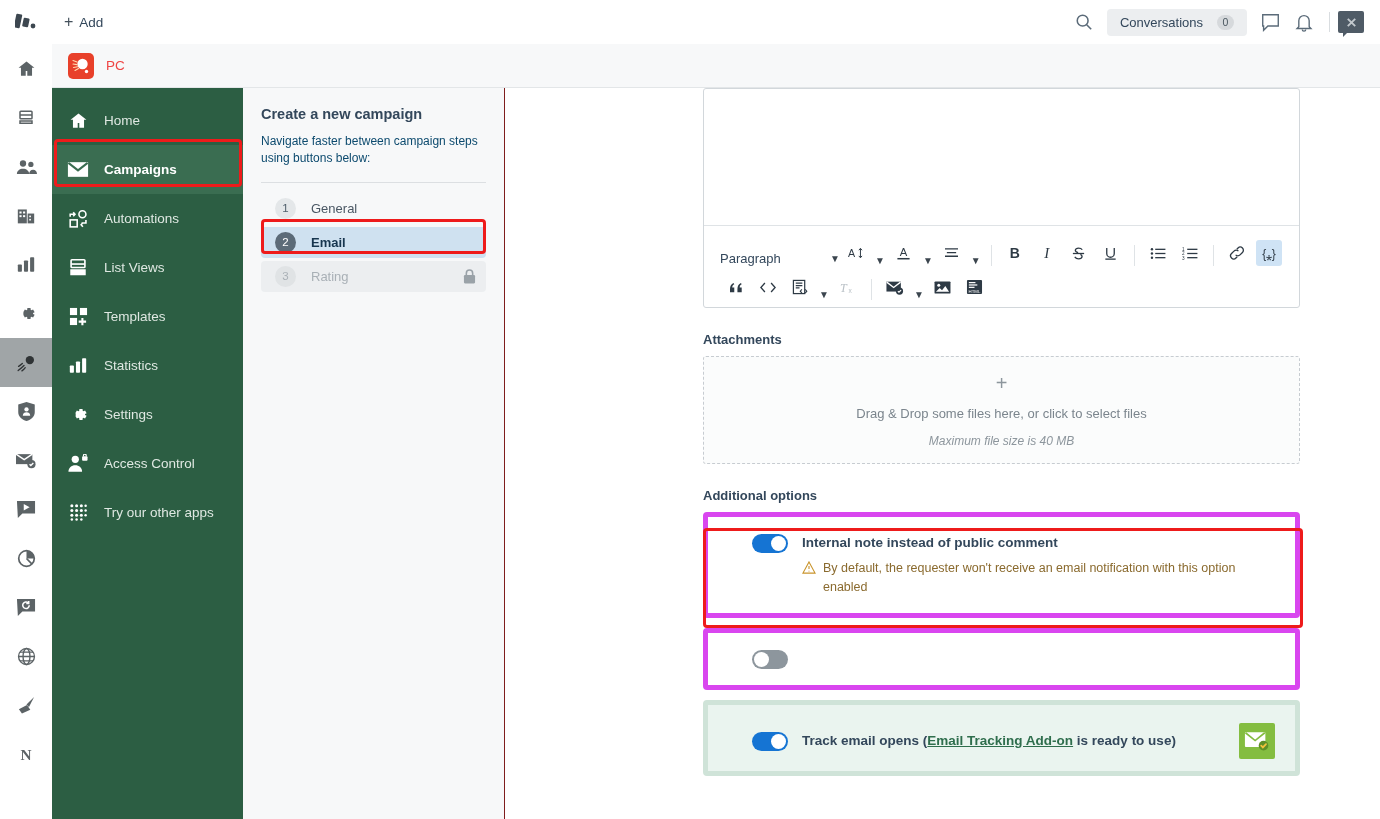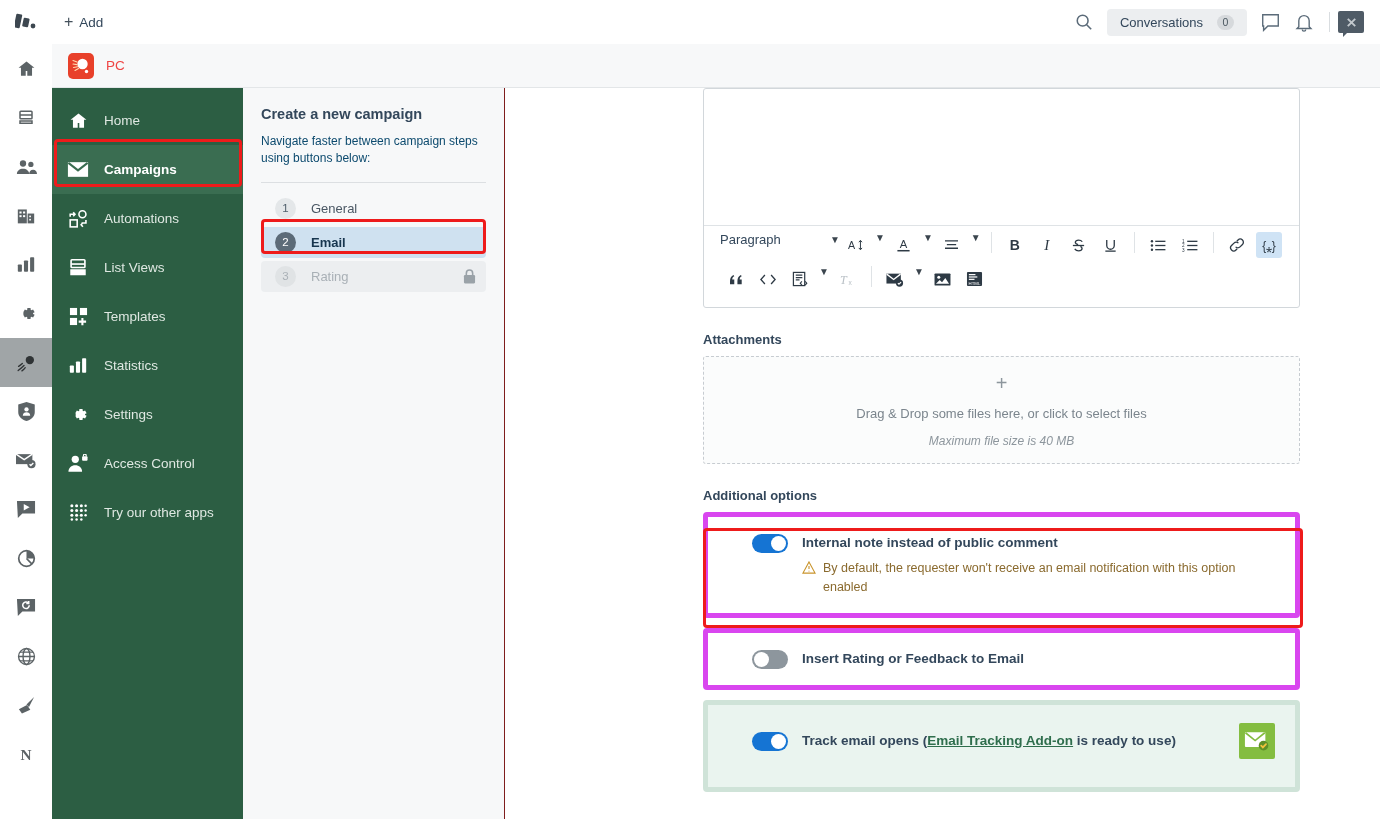--- a/index.html
+++ b/index.html
@@ -136,21 +136,21 @@
   #main {
     position: absolute; left: 505px; top: 88px; width: 875px; height: 731px;
     background: #ffffff; overflow: hidden;
   }
   #main-inner { padding: 0 80px 0 198px; }
 
   
   #editor-shell { border: 1px solid #d2d7db; border-radius: 3px; background: #ffffff; }
   #editor-body { height: 136px; }
   #editor-toolbar { border-top: 1px solid #dfe3e6; padding: 6px 4px 7px 4px; }
-  .tb-row { display: flex; align-items: flex-start; height: 34px; }
+  .tb-row { display: flex; align-items: flex-end; height: 34px; }
   .tb-btn {
     min-width: 26px; height: 26px; margin: 0 3px; border-radius: 3px;
     display: flex; align-items: center; justify-content: center;
     color: #2e3a45; font-size: 13px; cursor: pointer;
   }
   .tb-btn.active { background: #cfe3f5; }
   .tb-btn.disabled { color: #b9c0c6; }
   .tb-sep { width: 1px; height: 21px; background: #dfe3e6; margin: 0 7px; }
   .tb-caret { color: #3b454e; font-size: 10px; cursor: pointer; padding: 0 3px; }
   #paragraph-select {
@@ -701,26 +701,23 @@
           </span>
           <span>By default, the requester won't receive an email notification with this option enabled</span>
         </div>
       </div>
     </div>
 
     <div class="opt-card">
       <div class="toggle off">
         <span class="knob"></span>
       </div>
-      <div class="opt-text">
-        <div class="opt-label">Insert Rating or Feedback to Email</div>
-      </div>
     </div>
 
-    <div class="opt-card green" style="padding-top:26px;padding-bottom:36px;justify-content:space-between;">
+    <div class="opt-card green" style="padding-top:26px;padding-bottom:20px;justify-content:space-between;">
       <div class="toggle on">
         <span class="knob"></span>
       </div>
       <div class="opt-text">
         <div class="opt-label"><span>Track email opens (</span><a class="opt-link" href="#">Email Tracking Add-on</a><span class="tail"> is ready to use)</span></div>
       </div>
       <div id="tracking-badge">
         <svg width="26" height="22" viewBox="0 0 28 23">
           <rect x="1" y="2" width="22" height="16" rx="1" fill="#ffffff"></rect>
           <path d="M1.6 2.6 12 11 22.4 2.6" stroke="#84bd40" stroke-width="1.8" fill="none"></path>

